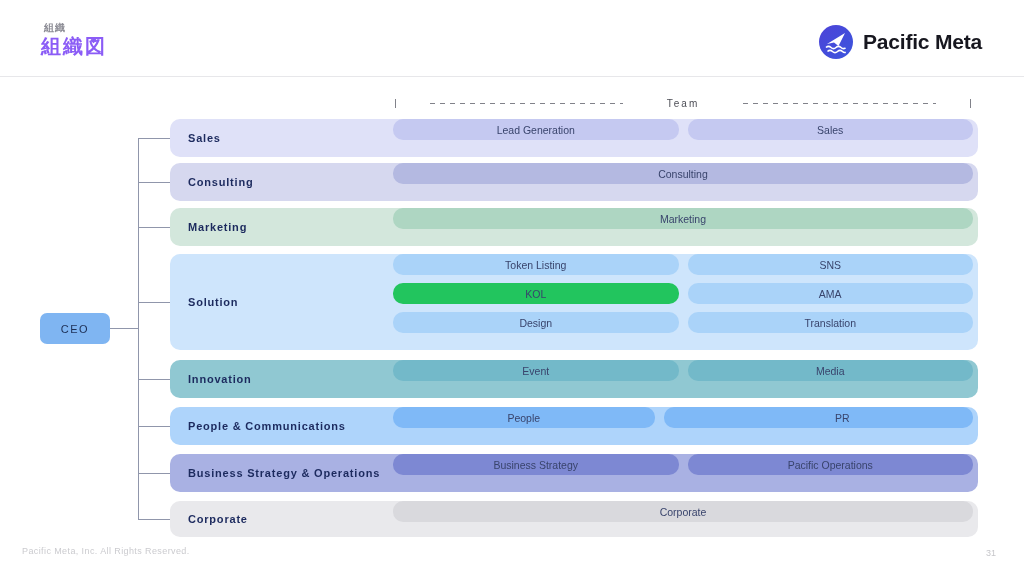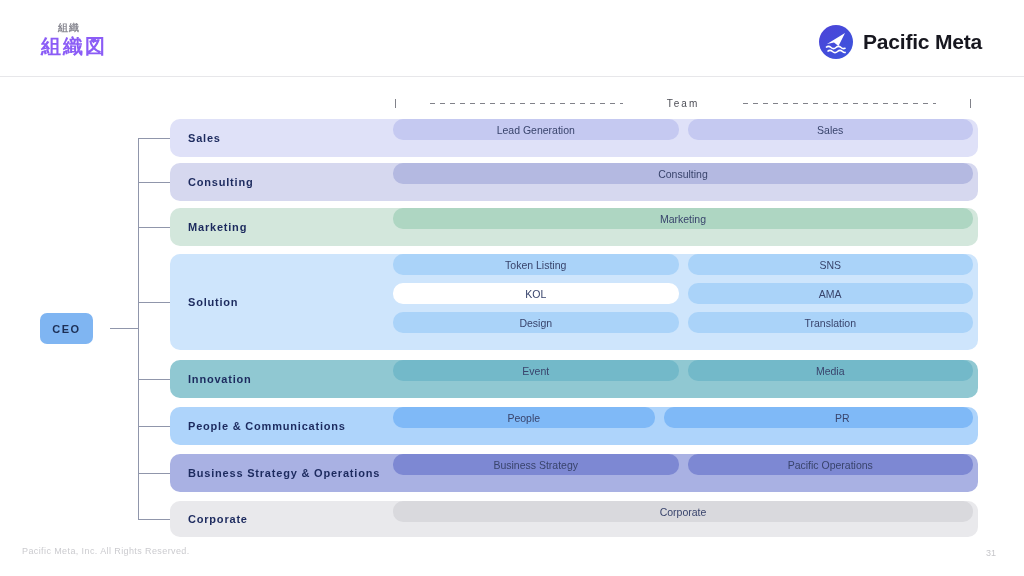--- a/index.html
+++ b/index.html
@@ -1,40 +1,40 @@
 <!DOCTYPE html>
 <html><head>
 <meta charset="utf-8">
 <style>
   * { margin:0; padding:0; box-sizing:border-box; }
   html,body { background:#ffffff; }
   body { font-family:"Liberation Sans","DejaVu Sans",sans-serif; }
   .stage { position:relative; width:1024px; height:576px; background:#ffffff; overflow:hidden; }
 
   
-  .eyebrow { position:absolute; left:58px; top:21px; font-size:10px; font-weight:700;
+  .eyebrow { position:absolute; left:44px; top:21px; font-size:10px; font-weight:700;
              color:#8b8b94; letter-spacing:1px; }
   .page-title { position:absolute; left:41px; top:33px; font-size:20px; font-weight:800;
                 color:#8b5cf6; letter-spacing:2px; }
   .brand { position:absolute; right:42px; top:25px; display:flex; align-items:center; gap:10px; }
   .brand-name { font-size:21px; font-weight:800; color:#17171f; letter-spacing:-0.2px; }
   .top-divider { position:absolute; left:0; top:76px; width:1024px; height:1px; background:#e7e7ea; }
 
   
   .col-header { position:absolute; top:97px; height:13px; display:flex; align-items:center; }
   .col-header .endbar { width:1px; height:9px; background:#81828a; }
   .col-header .dash { flex:1; height:1px;
         background:repeating-linear-gradient(90deg,#81828a 0 5px,transparent 5px 10px); }
   .col-header .cap-label { padding:0 10px; font-size:10px; color:#4d4e56; letter-spacing:2px; }
 
   
   .connector { position:absolute; background:#9096ab; }
-  .ceo-box { position:absolute; left:40px; top:313px; width:53px; height:31px;
+  .ceo-box { position:absolute; left:40px; top:313px; width:70px; height:31px;
              background:#7fb5f2; border-radius:7px; display:flex; align-items:center;
-             justify-content:center; font-size:11px; font-weight:700; letter-spacing:1.5px;
+             justify-content:center; font-size:11px; font-weight:400; letter-spacing:1.5px;
              color:#1d2f55; }
   .dept-row { position:absolute; left:170px; width:808px; border-radius:10px; }
   .dept-label { position:absolute; left:18px; top:50%; transform:translateY(-50%);
                 font-size:11px; font-weight:700; letter-spacing:0.8px; color:#1c2a5e;
                 white-space:nowrap; }
   .pill-stack { position:absolute; left:223px; width:580px; top:0; height:100%;
                 display:flex; flex-direction:column; justify-content:flex-start; gap:8px; }
   .pill-line { display:flex; gap:9px; }
   .team-pill { flex:1; height:21px; border-radius:10px; display:flex; align-items:center;
                justify-content:center; font-size:10.5px; color:#39446c; white-space:nowrap; }
@@ -113,21 +113,21 @@
       </div>
       <div class="connector" style="left: 138px; top: 227px; width: 32px; height: 1px;"></div>
       <div class="dept-row" style="top: 254px; height: 96px; background: rgb(206, 229, 252);">
         <span class="dept-label">Solution</span>
         <div class="pill-stack">
           <div class="pill-line">
             <div class="team-pill" style="background: rgb(170, 211, 249);">Token Listing</div>
             <div class="team-pill" style="background: rgb(170, 211, 249);">SNS</div>
           </div>
           <div class="pill-line">
-            <div class="team-pill" style="background: #ffffff;">KOL</div>
+            <div class="team-pill" style="background: #22c55e;">KOL</div>
             <div class="team-pill" style="background: rgb(170, 211, 249);">AMA</div>
           </div>
           <div class="pill-line">
             <div class="team-pill" style="background: rgb(170, 211, 249);">Design</div>
             <div class="team-pill" style="background: rgb(170, 211, 249);">Translation</div>
           </div>
         </div>
       </div>
       <div class="connector" style="left: 138px; top: 302px; width: 32px; height: 1px;"></div>
       <div class="dept-row" style="top: 360px; height: 38px; background: rgb(144, 200, 210);">

